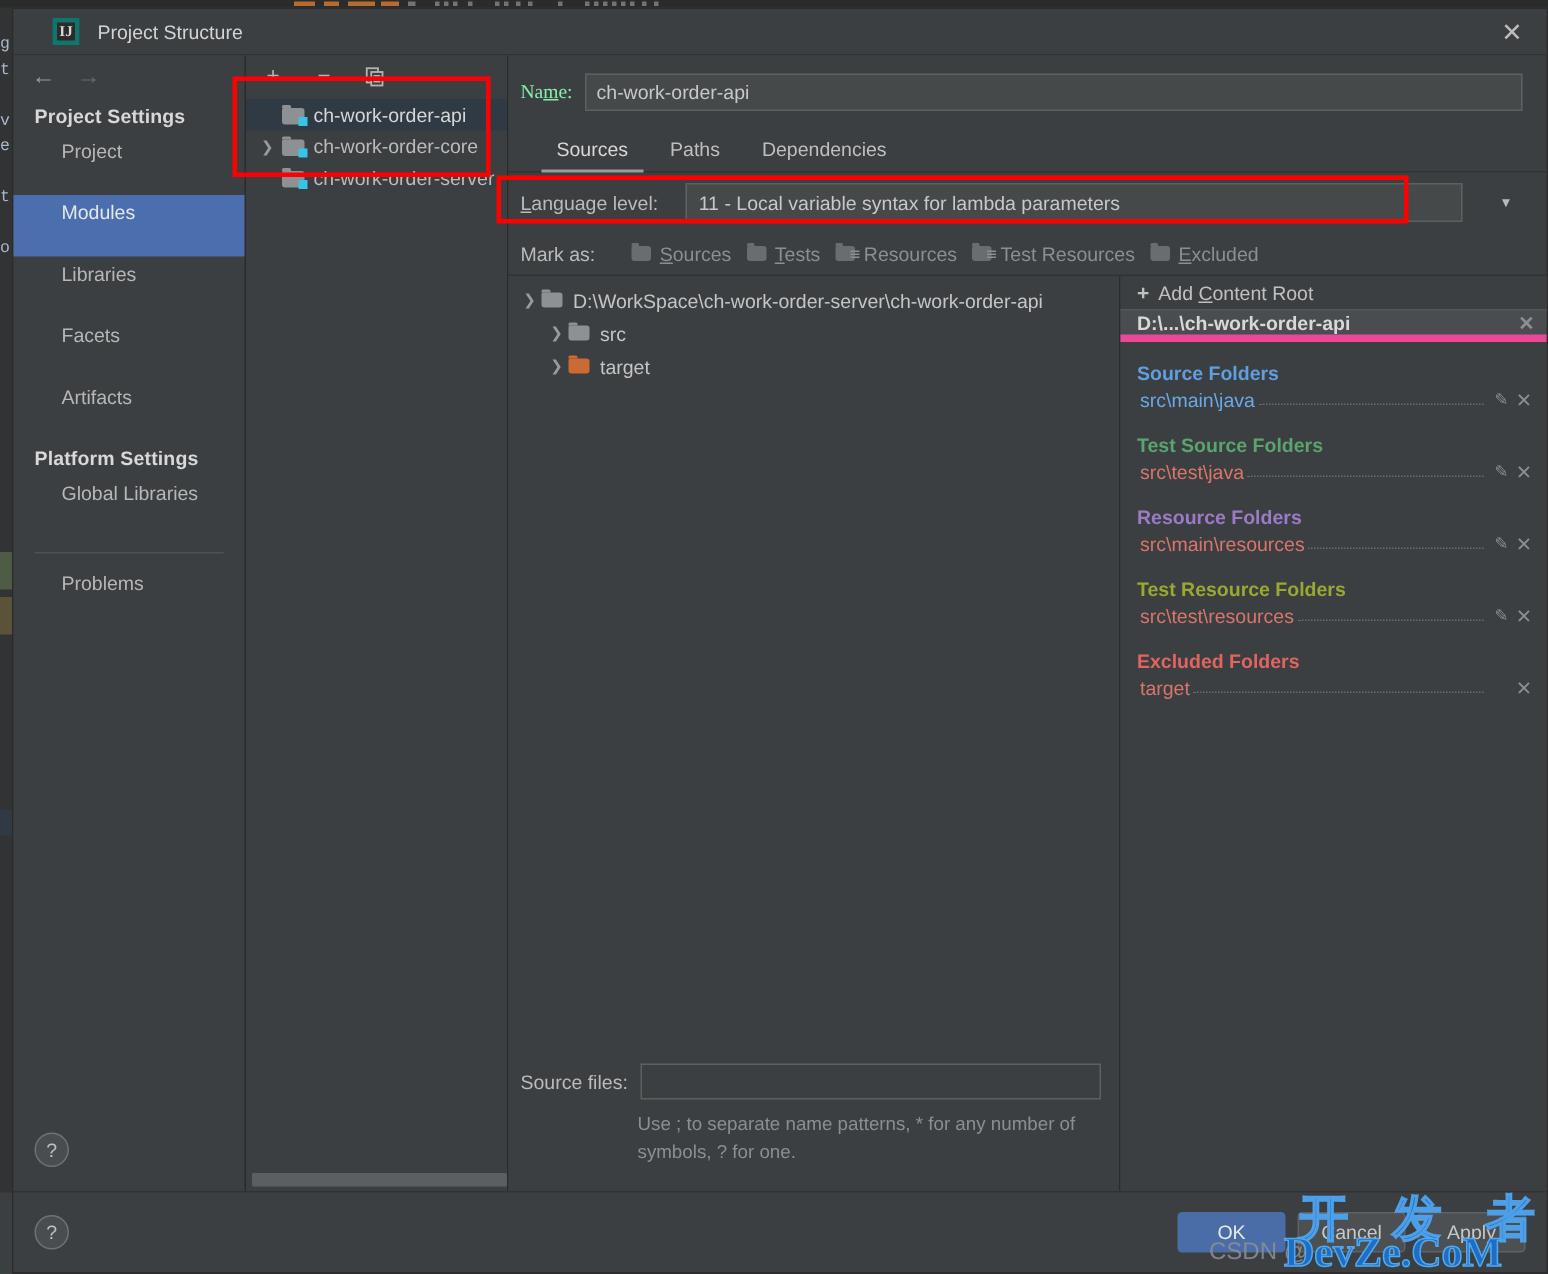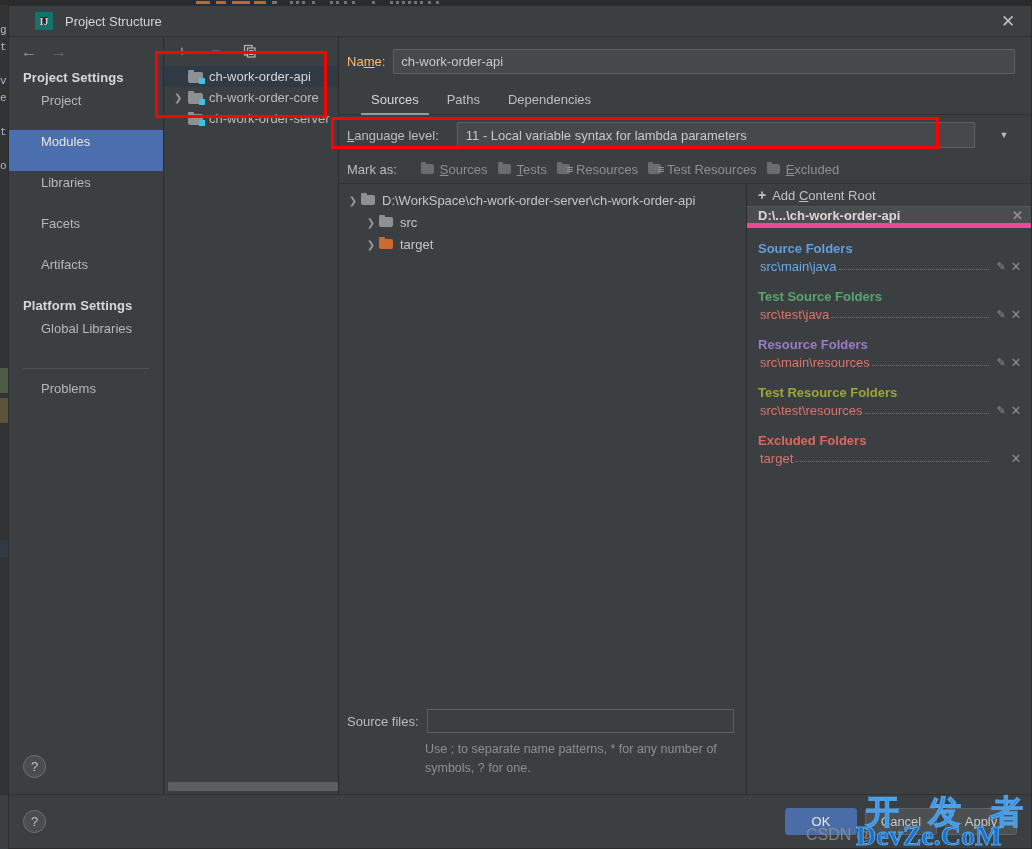--- a/index.html
+++ b/index.html
@@ -43,21 +43,21 @@
     display: flex; flex-direction: column;
   }
   #titlebar {
     height: 31px; background: #3c3f41;
     display: flex; align-items: center;
     border-bottom: 1px solid #323232;
     flex: none;
   }
   #ij-logo {
     width: 18px; height: 18px; margin-left: 26px;
-    border: 5px solid #0f766e; background: #2b2b2b;
+    border: 3px solid #0f766e; background: #2b2b2b;
     display:flex; align-items:center; justify-content:center;
     font-size: 10px; font-weight: bold; color: #d8d8d8;
     font-family: "Liberation Serif", serif;
   }
   #title-text {
     margin-left: 12px; font-size: 13px; color: #d4d4d4;
   }
   #close-btn {
     margin-left: auto; width: 46px; height: 30px;
     display:flex; align-items:center; justify-content:center;
@@ -130,21 +130,21 @@
   }
   #modules-hscroll-track { height: 14px; background:#3c3f41; padding: 2px 4px; }
   #modules-hscroll-thumb { height: 9px; background:#5c5f61; border-radius:1px; width: 170px; }
 
   
   #mainpanel { flex: 1; min-width: 0; background: #3c3f41; display:flex; flex-direction: column; }
   #name-row {
     display: flex; align-items: center; height: 48px;
     padding: 0 16px 0 8px; gap: 8px; flex: none;
   }
-  #name-label { font-size: 13px; color: #fdba74; }
+  #name-label { font-size: 13px; color: #86efac; font-family: Liberation Serif, serif; }
   #name-label u { text-decoration: underline; }
   #name-input {
     flex: 1; height: 25px; background: #45494a;
     border: 1px solid #5e6060; color: #c8c8c8;
     font-size: 13px; padding: 0 7px; line-height: 23px;
     font-family:"Liberation Sans",sans-serif;
   }
   #tabs {
     display:flex; align-items: flex-end; height: 30px;
     padding-left: 22px; gap: 8px; flex: none;

